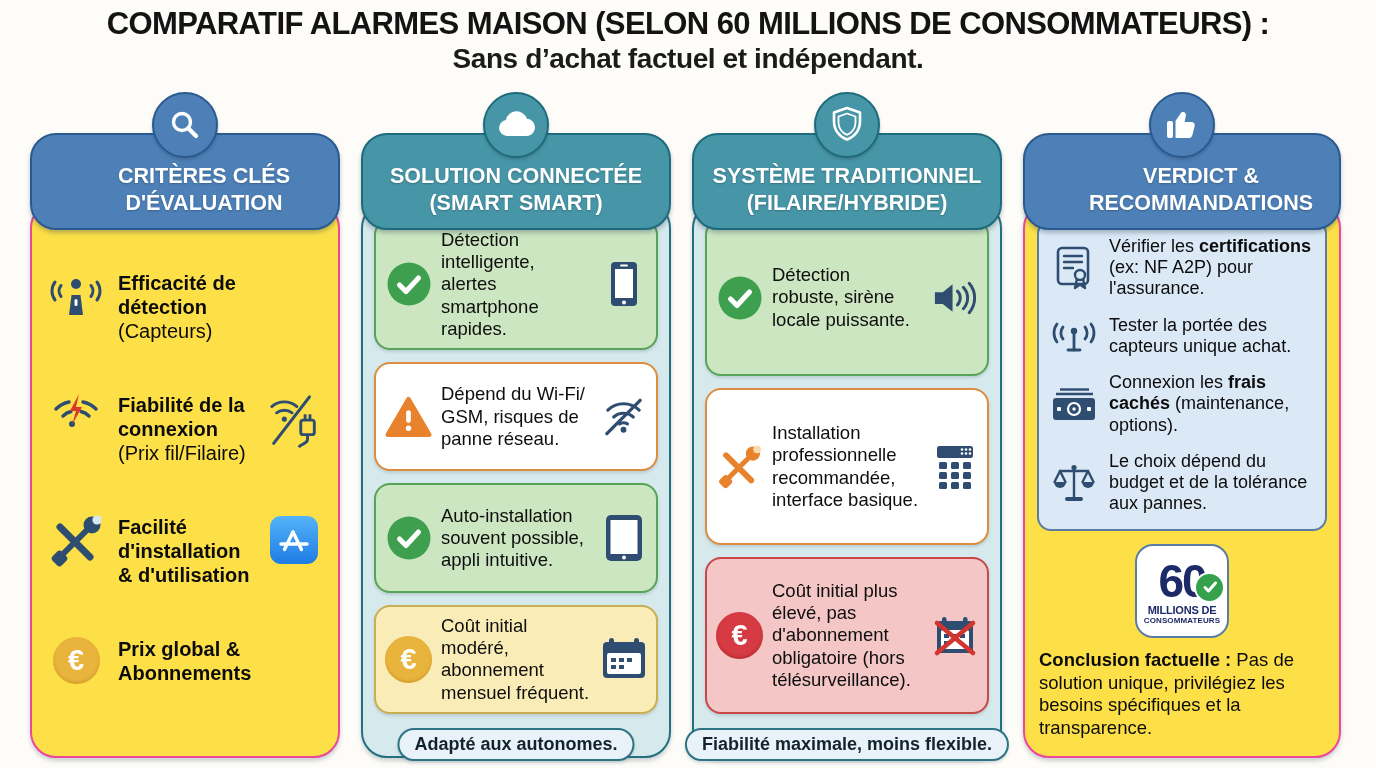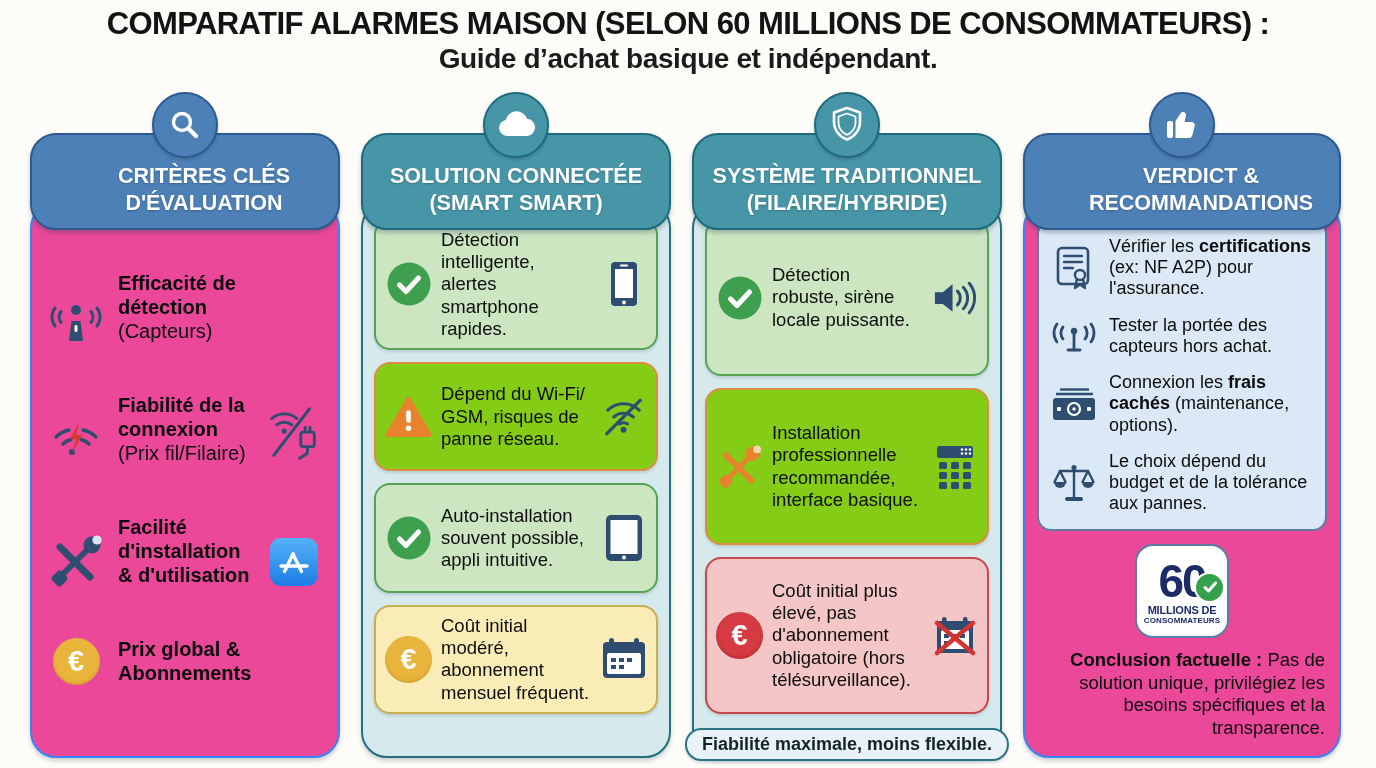--- a/index.html
+++ b/index.html
@@ -40,40 +40,40 @@
     box-shadow:0 3px 4px rgba(40,60,80,.3);
   }
   .theme-blue .header { background:#4d80b7; border:2.5px solid #2b5a91;padding-left:44px; }
   .theme-teal .header { background:#4796a8; border:2.5px solid #1d6b7c; }
 
   .body {
     position:relative; z-index:1; flex:1; margin-top:-28px;
     border-radius:26px; padding-top:40px;
     box-shadow:0 3px 4px rgba(60,80,100,.25);
   }
-  .theme-blue .body { background:#ec4899; border:2px solid #3b82f6; }
+  .theme-blue .body { background:#fde047; border:2px solid #ec4899; }
   .theme-teal .body { background:#d6e9ec; border:2px solid #24707f; }
 
   
   .crit-body { display:flex; flex-direction:column; justify-content:space-around; padding:42px 14px 46px; }
-  .crit-row { display:flex; align-items:flex-end; gap:12px; }
+  .crit-row { display:flex; align-items:flex-start; gap:12px; }
   .crit-icon { width:60px; flex:none; display:flex; justify-content:center; }
   .crit-text { flex:1; font-size:20px; font-weight:bold; line-height:1.2; color:#0c0c0c; }
   .crit-text .sub { font-weight:normal; display:block; }
   .crit-right { width:60px; flex:none; display:flex; justify-content:center; }
 
   
   .cells-body { display:flex; flex-direction:column; gap:12px; padding:15px 11px 42px; }
   .cell {
     flex:1; border-radius:16px; border:2px solid; padding:8px 9px;
     display:flex; align-items:center; gap:9px;
     box-shadow:0 2px 3px rgba(60,80,100,.18);
   }
   .cell.positive { background:#cbe6c1; border-color:#57a457; }
-  .cell.warning  { background:#84cc16; border-color:#dd8d3f; }
+  .cell.warning  { background:#ffffff; border-color:#dd8d3f; }
   .cell.cost     { background:#f9ecb6; border-color:#c9ae52; }
   .cell.negative { background:#f4c6c6; border-color:#c64848; }
   .cell-icon { width:47px; flex:none; display:flex; justify-content:center; align-items:center; }
   .cell-text { flex:1; font-size:18.5px; line-height:1.2; color:#0e0e0e; }
   .cell-right { width:47px; flex:none; display:flex; justify-content:center; align-items:center; }
 
   .footer-pill {
     position:absolute; bottom:-5px; left:50%; transform:translateX(-50%);
     background:#e8f2f8; border:2.5px solid #2c7484; border-radius:18px;
     padding:4px 15px; font-size:18px; font-weight:bold; color:#13232e;
@@ -98,37 +98,37 @@
     justify-content:center; padding-top:4px;
   }
   .logo-60 { font-size:46px; font-weight:bold; color:#1c2a68; line-height:.92; letter-spacing:-2px; }
   .logo-l1 { font-size:11px; font-weight:bold; color:#1c2a68; margin-top:2px; letter-spacing:-0.2px; }
   .logo-l2 { font-size:8px;  font-weight:bold; color:#1c2a68; letter-spacing:0.1px; }
   .logo-check {
     position:absolute; right:4px; top:28px; width:31px; height:31px;
     background:#35a14c; border:2.5px solid #fff; border-radius:50%;
     display:flex; align-items:center; justify-content:center;
   }
-  .conclusion { text-align:right; font-size:18.5px; line-height:1.24; margin-top:7px; padding:0 2px; color:#0c0c0c; }
+  .conclusion { text-align:left; font-size:18.5px; line-height:1.24; margin-top:7px; padding:0 2px; color:#0c0c0c; }
   .conclusion b { font-weight:bold; }
 
   .coin {
     width:47px; height:47px; border-radius:50%; background:#e9b43c; color:#fff;
     font-size:29px; font-weight:bold; display:flex; align-items:center; justify-content:center;
     box-shadow:inset 0 -2px 3px rgba(150,100,0,.25);
   }
   .coin.red { background:#d63a42; box-shadow:inset 0 -2px 3px rgba(120,20,20,.3); }
   svg { display:block; }
 </style>
 </head>
 <body>
 
 <div class="title-wrap">
   <div class="title-l1">COMPARATIF ALARMES MAISON (SELON 60 MILLIONS DE CONSOMMATEURS) :</div>
-  <div class="title-l2">Guide d’achat basique et indépendant.</div>
+  <div class="title-l2">Sans d’achat factuel et indépendant.</div>
 </div>
 
 <div class="board">
 
   <div class="column theme-blue">
     <div class="badge">
       <svg width="34" height="34" viewBox="0 0 34 34">
           <circle cx="14" cy="14" r="8.5" fill="none" stroke="#fff" stroke-width="3.4"></circle>
           <line x1="20.5" y1="20.5" x2="28" y2="28" stroke="#fff" stroke-width="4.2" stroke-linecap="round"></line>
         </svg>
@@ -323,20 +323,21 @@
               <rect x="10" y="21" width="5" height="4"></rect>
                 <rect x="18" y="21" width="5" height="4"></rect>
                 <rect x="26" y="21" width="5" height="4"></rect>
               <rect x="10" y="28" width="5" height="4"></rect>
                 <rect x="18" y="28" width="5" height="4"></rect>
             </g>
           </svg>
         </span>
       </div>
 
+      <div class="footer-pill">Adapté aux autonomes.</div>
     </div>
   </div>
 
   <div class="column theme-teal">
     <div class="badge">
       <svg width="34" height="38" viewBox="0 0 34 38">
         <path d="M17 2l13 4.5v9c0 8.6-5.5 15.4-13 18-7.5-2.6-13-9.4-13-18v-9z" fill="none" stroke="#fff" stroke-width="2.6" stroke-linejoin="round"></path>
         <path d="M17 7.5l8.5 3v6c0 5.6-3.6 10.3-8.5 12.3-4.9-2-8.5-6.7-8.5-12.3v-6z" fill="none" stroke="#fff" stroke-width="1.8" stroke-linejoin="round"></path>
       </svg>
     </div>
@@ -471,21 +472,21 @@
                 <path d="M7 8a15 15 0 0 0 0 18"></path>
                   <path d="M13 11a9.5 9.5 0 0 0 0 12"></path>
                 <path d="M41 8a15 15 0 0 1 0 18"></path>
                   <path d="M35 11a9.5 9.5 0 0 1 0 12"></path>
                 <line x1="24" y1="18" x2="24" y2="34"></line>
                   <line x1="18" y1="34" x2="30" y2="34"></line>
               </g>
               <circle cx="24" cy="15" r="3.2" fill="#2e4d70"></circle>
             </svg>
           </span>
-          <span class="tip-text"><span>Tester la portée des capteurs hors achat.</span><b></b><span></span></span>
+          <span class="tip-text"><span>Tester la portée des capteurs unique achat.</span><b></b><span></span></span>
         </div>
 
         <div class="tip">
           <span class="tip-icon">
             <svg width="46" height="36" viewBox="0 0 46 36">
               <line x1="9" y1="3.5" x2="38" y2="3.5" stroke="#2e4d70" stroke-width="2.4"></line>
               <line x1="5" y1="8" x2="42" y2="8" stroke="#2e4d70" stroke-width="2.4"></line>
               <rect x="2" y="12" width="42" height="22" rx="3" fill="#2e4d70"></rect>
               <circle cx="23" cy="23" r="6" fill="none" stroke="#fff" stroke-width="2.2"></circle>
               <circle cx="23" cy="23" r="1.7" fill="#fff"></circle>

